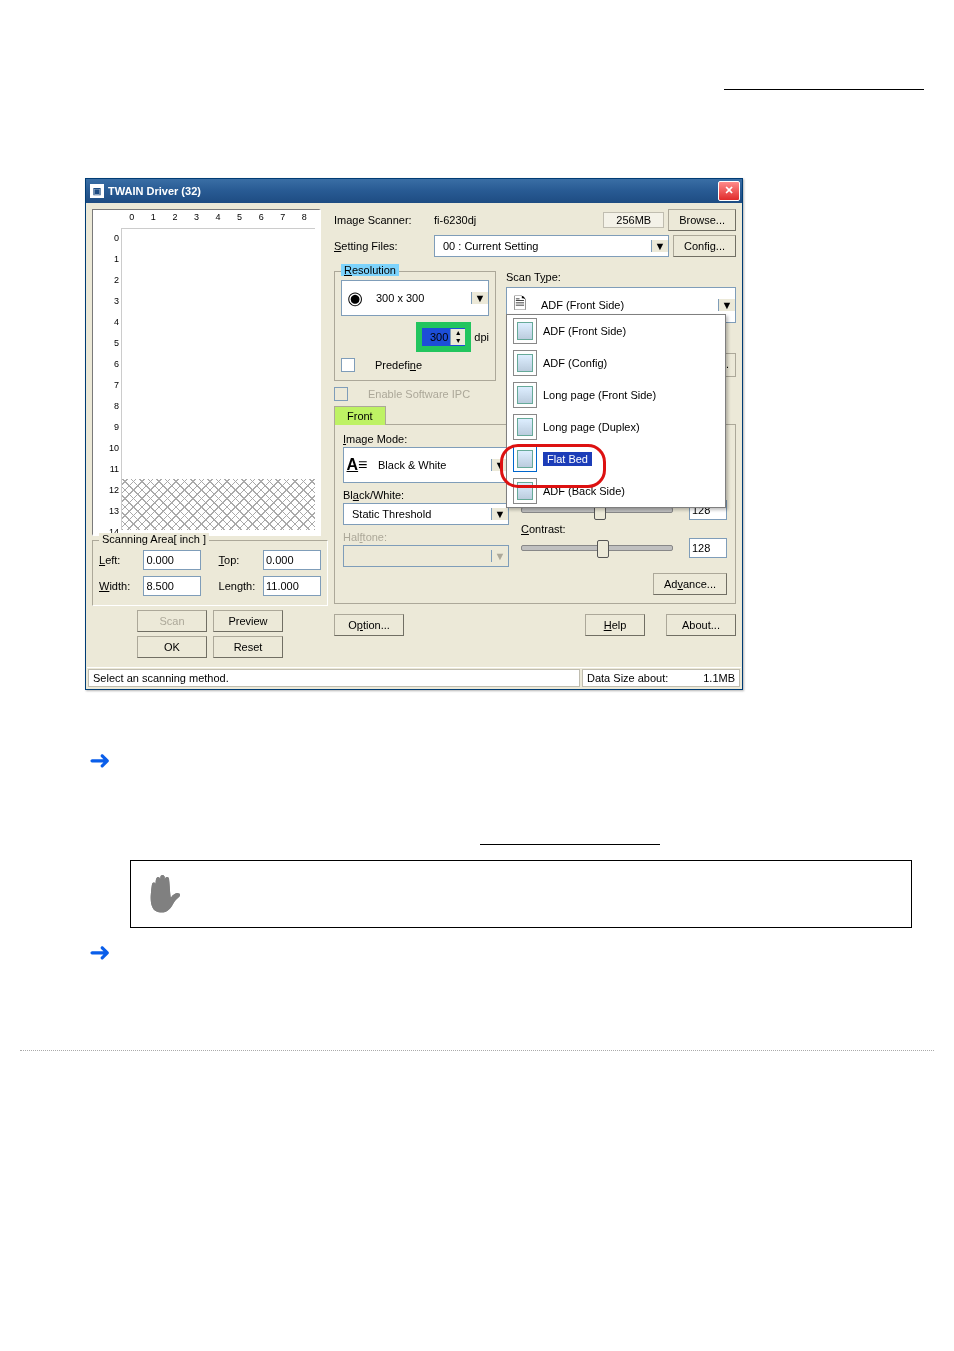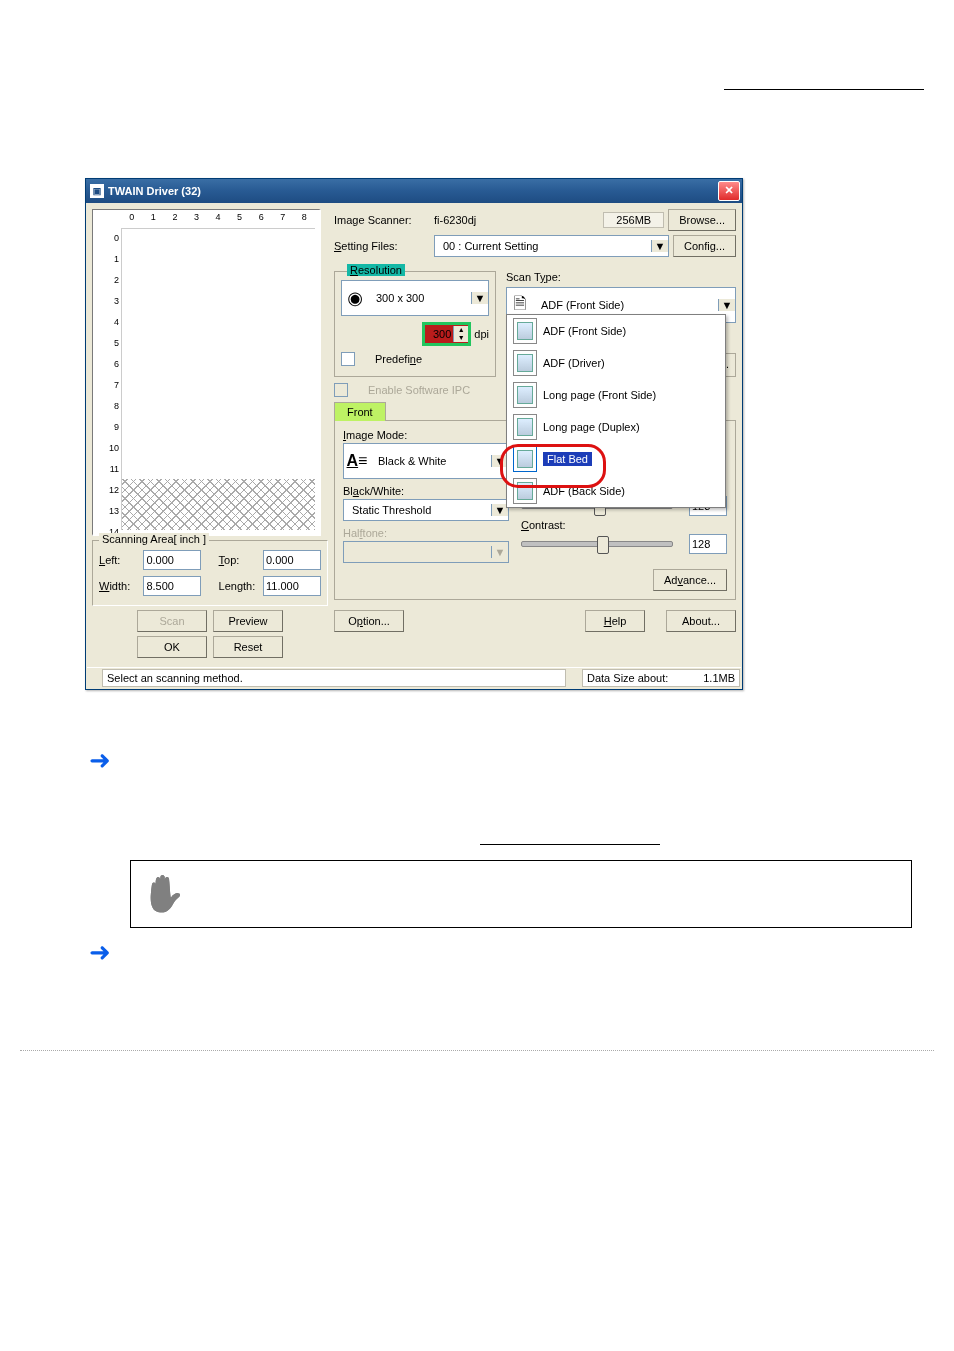--- a/index.html
+++ b/index.html
@@ -141,32 +141,32 @@
   .combo {
     display:flex; align-items:center;
     height: 20px;
     border:1px solid #7f9db9;
     background:#fff;
     font-size:11px;
   }
   .combo .txt { flex:1; padding: 0 8px; }
   .combo .arrow { width:16px; text-align:center; background:#ece9d8; border-left:1px solid #7f9db9; cursor:pointer;}
   .spin {
-    display:inline-flex; height:18px; border:3px solid #22c55e; background:#b91c1c; align-items:center;
+    display:inline-flex; height:18px; border:6px solid #22c55e; background:#1d4ed8; align-items:center;
   }
   .spin .v { width:26px; text-align:right; padding-right:2px; font-size:11px;}
   .spin .arrows { width:14px; font-size:7px; line-height:8px; text-align:center; background:#ece9d8; border-left:1px solid #7f9db9;}
   .fieldset-inline {
     border: 1px solid #aca899;
     position:relative;
     padding:8px 6px 6px;
     margin-top:10px;
   }
   .fieldset-inline .fl-title {
-    position:absolute; top:-8px; left:12px; background:#14b8a6; padding:0 3px;
+    position:absolute; top:-8px; left:6px; background:#7dd3fc; padding:0 3px;
   }
   .scantype-drop {
     position:absolute;
     left: 506px;
     top: 314px;
     width: 218px;
     background: #fff;
     border: 1px solid #7f7f7f;
     box-shadow: 2px 2px 3px rgba(0,0,0,0.25);
     z-index: 10;
@@ -237,21 +237,21 @@
   .statusbar {
     position:absolute;
     left:1px; right:1px; bottom:1px;
     height:20px;
     border-top:1px solid #fff;
     background:#ece9d8;
     display:flex;
     align-items:center;
     font-size:11px;
   }
-  .statusbar .st-l { flex:1; border:1px solid #c0bdb0; padding:2px 4px; margin:15px; background:#fff;}
+  .statusbar .st-l { flex:1; border:1px solid #c0bdb0; padding:2px 4px; margin:1px; background:#fff;}
   .statusbar .st-r { width:148px; border:1px solid #c0bdb0; padding:2px 4px; margin:1px; background:#fff; display:flex; justify-content:space-between;}
   .header-text {
     position:absolute;
     top: 88px;
     right: 30px;
     width: 200px;
     border-bottom: 1px solid #000;
     height:1px;
   }
   .arrow-callout {
@@ -500,21 +500,21 @@
     </div>
   </div>
 
   <div class="scantype-drop">
     <div class="item">
       <span class="icon"></span>
       <span>ADF (Front Side)</span>
     </div>
     <div class="item">
       <span class="icon"></span>
-      <span>ADF (Driver)</span>
+      <span>ADF (Config)</span>
     </div>
     <div class="item">
       <span class="icon"></span>
       <span>Long page (Front Side)</span>
     </div>
     <div class="item">
       <span class="icon"></span>
       <span>Long page (Duplex)</span>
     </div>
     <div class="item">

